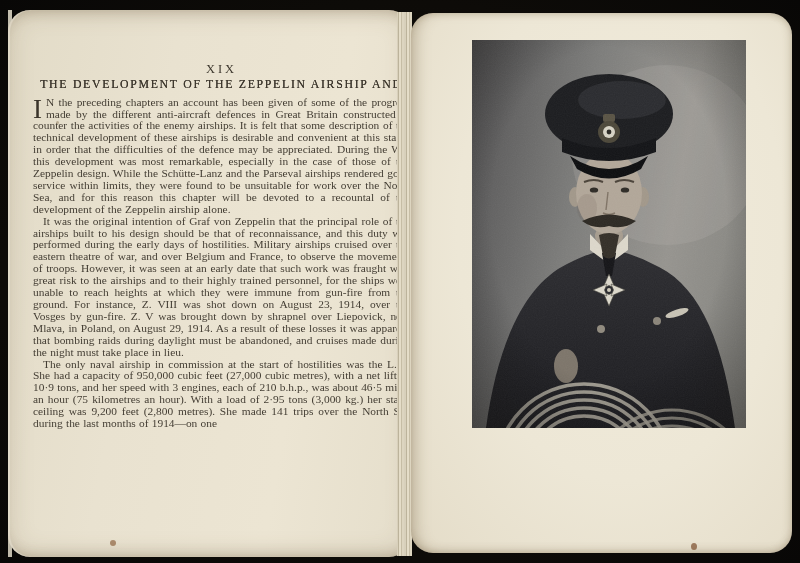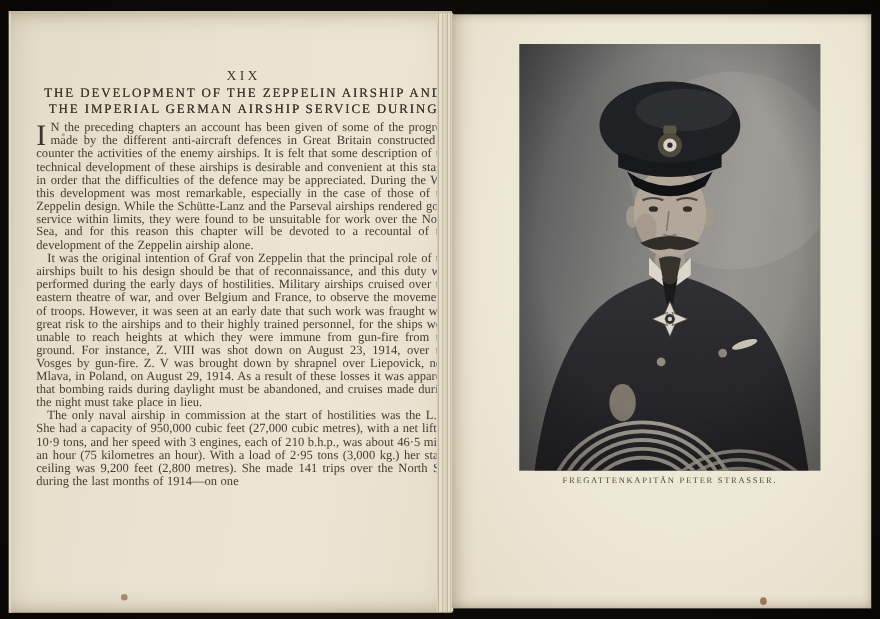--- a/index.html
+++ b/index.html
@@ -1,21 +1,21 @@
 <!DOCTYPE html>
 <html><head>
 <meta charset="utf-8">
 <style>
   html,body{margin:0;padding:0;}
   body{
     width:800px;height:563px;position:relative;overflow:hidden;
     background:radial-gradient(ellipse at 50% 50%, #16130f 0%, #0d0b08 70%, #080706 100%);
     font-family:"Liberation Serif","DejaVu Serif",serif;
   }
-  .page{position:absolute;}
+  .page{position:absolute;border-radius:22px;}
   .page-left{
     left:8px;top:10px;width:403px;height:547px;
     background:linear-gradient(100deg,#e2dbc7 0%,#e9e2d0 35%,#ece5d3 70%,#e5decb 100%);
     box-shadow:inset 0 0 26px rgba(110,88,55,.22),
                inset 2px 0 1px rgba(255,252,240,.55),
                inset 0 10px 14px -10px rgba(90,70,40,.30),
                inset 0 -10px 14px -10px rgba(90,70,40,.30);
   }
   .page-right{
     left:411px;top:13px;width:381px;height:540px;
@@ -64,21 +64,20 @@
 </style>
 </head>
 <body>
 
 <div class="deckle"></div>
 
 <div class="page page-left">
   <div class="text-col">
     <div class="chapter-num">XIX</div>
     <div class="title-line">THE DEVELOPMENT OF THE ZEPPELIN AIRSHIP AND</div>
-    <div class="title-line">THE IMPERIAL GERMAN AIRSHIP SERVICE DURING</div>
     <div class="body-text">
       <p><span class="dropcap">I</span><span>N the preceding chapters an account has been given of some of the progress made by the different anti-aircraft defences in Great Britain constructed to counter the activities of the enemy airships. It is felt that some description of the technical development of these airships is desirable and convenient at this stage, in order that the difficulties of the defence may be appreciated.  During the War this development was most remarkable, especially in the case of those of the Zeppelin design.  While the Schütte-Lanz and the Parseval airships rendered good service within limits, they were found to be unsuitable for work over the North Sea, and for this reason this chapter will be devoted to a recountal of the development of the Zeppelin airship alone.</span></p>
       <p class="indent">It was the original intention of Graf von Zeppelin that the principal role of the airships built to his design should be that of reconnaissance, and this duty was performed during the early days of hostilities.  Military airships cruised over the eastern theatre of war, and over Belgium and France, to observe the movements of troops.  However, it was seen at an early date that such work was fraught with great risk to the airships and to their highly trained personnel, for the ships were unable to reach heights at which they were immune from gun-fire from the ground.  For instance, Z. VIII was shot down on August 23, 1914, over the Vosges by gun-fire.  Z. V was brought down by shrapnel over Liepovick, near Mlava, in Poland, on August 29, 1914.  As a result of these losses it was apparent that bombing raids during daylight must be abandoned, and cruises made during the night must take place in lieu.</p>
       <p class="indent">The only naval airship in commission at the start of hostilities was the L. 3.  She had a capacity of 950,000 cubic feet (27,000 cubic metres), with a net lift of 10·9 tons, and her speed with 3 engines, each of 210 b.h.p., was about 46·5 miles an hour (75 kilometres an hour).  With a load of 2·95 tons (3,000 kg.) her static ceiling was 9,200 feet (2,800 metres).  She made 141 trips over the North Sea during the last months of 1914—on one</p>
     </div>
   </div>
 </div>
 
 <div class="gutter-stack"></div>
 
@@ -162,18 +161,17 @@
       <circle cx="200" cy="452" r="58"></circle>
       <circle cx="200" cy="452" r="66"></circle>
       <circle cx="200" cy="452" r="74"></circle>
       <circle cx="200" cy="452" r="82"></circle>
     </g>
 
     <rect x="0" y="0" width="274" height="388" fill="url(#vig)"></rect>
     <rect x="0" y="0" width="274" height="388" filter="url(#grain)" opacity="0.07"></rect>
   </svg>
 
-  <div class="plate-caption">FREGATTENKAPITÄN PETER STRASSER.</div>
 </div>
 
 <div class="fox fox-a"></div>
 <div class="fox fox-b"></div>
 <div class="fox fox-c"></div>
 
 </body></html>

